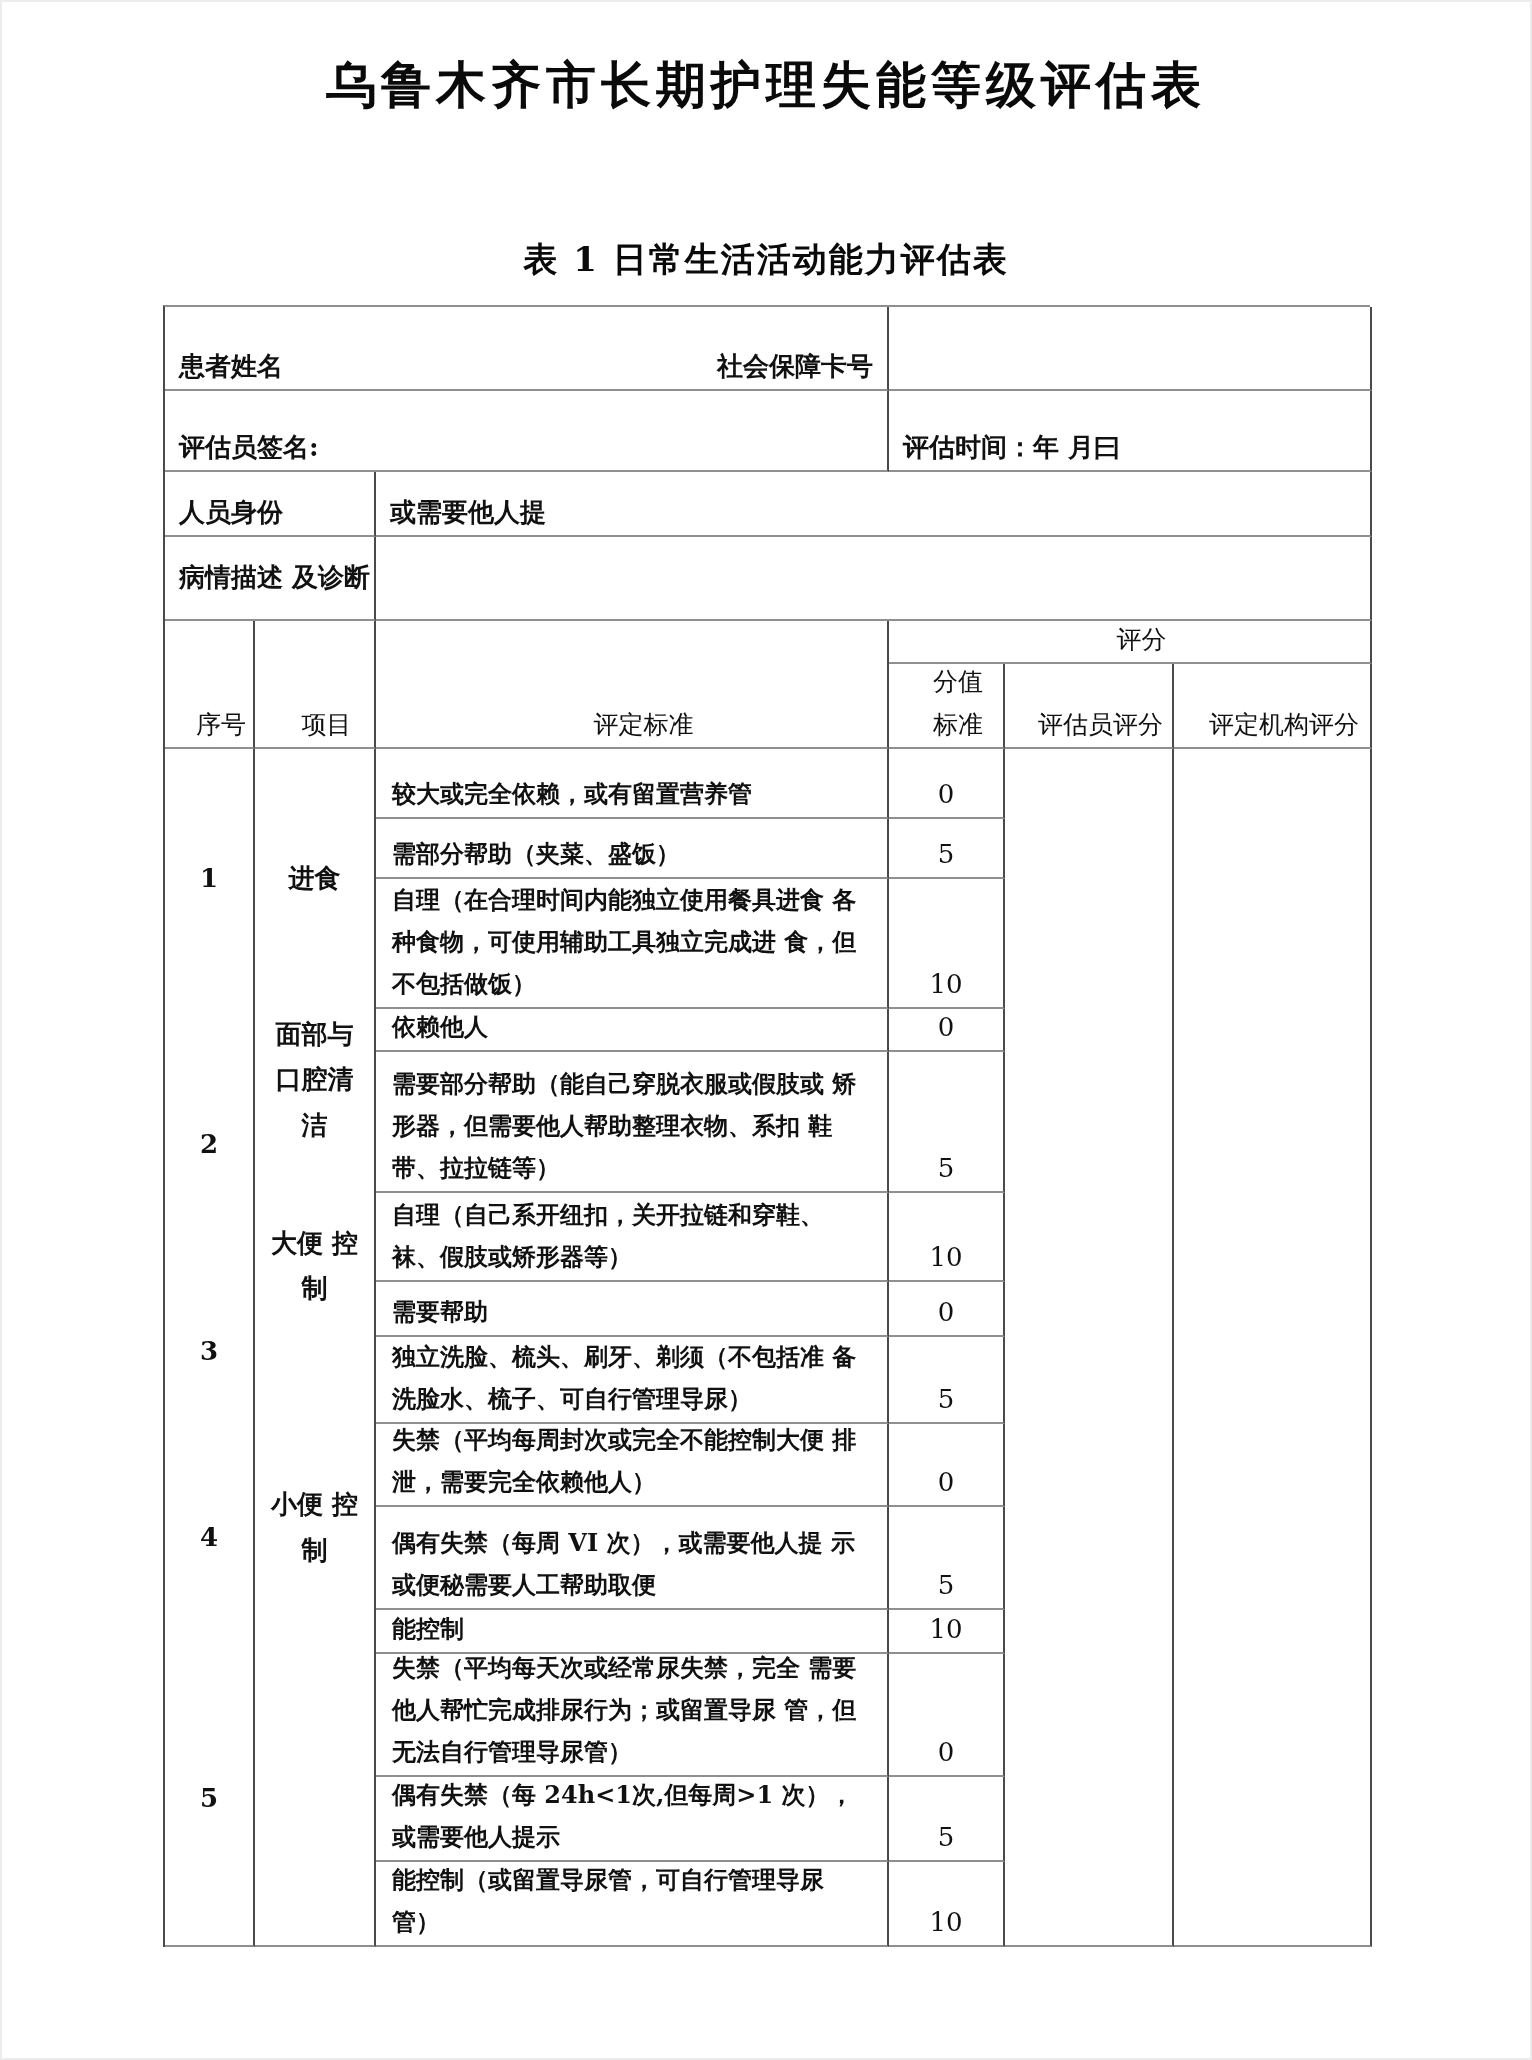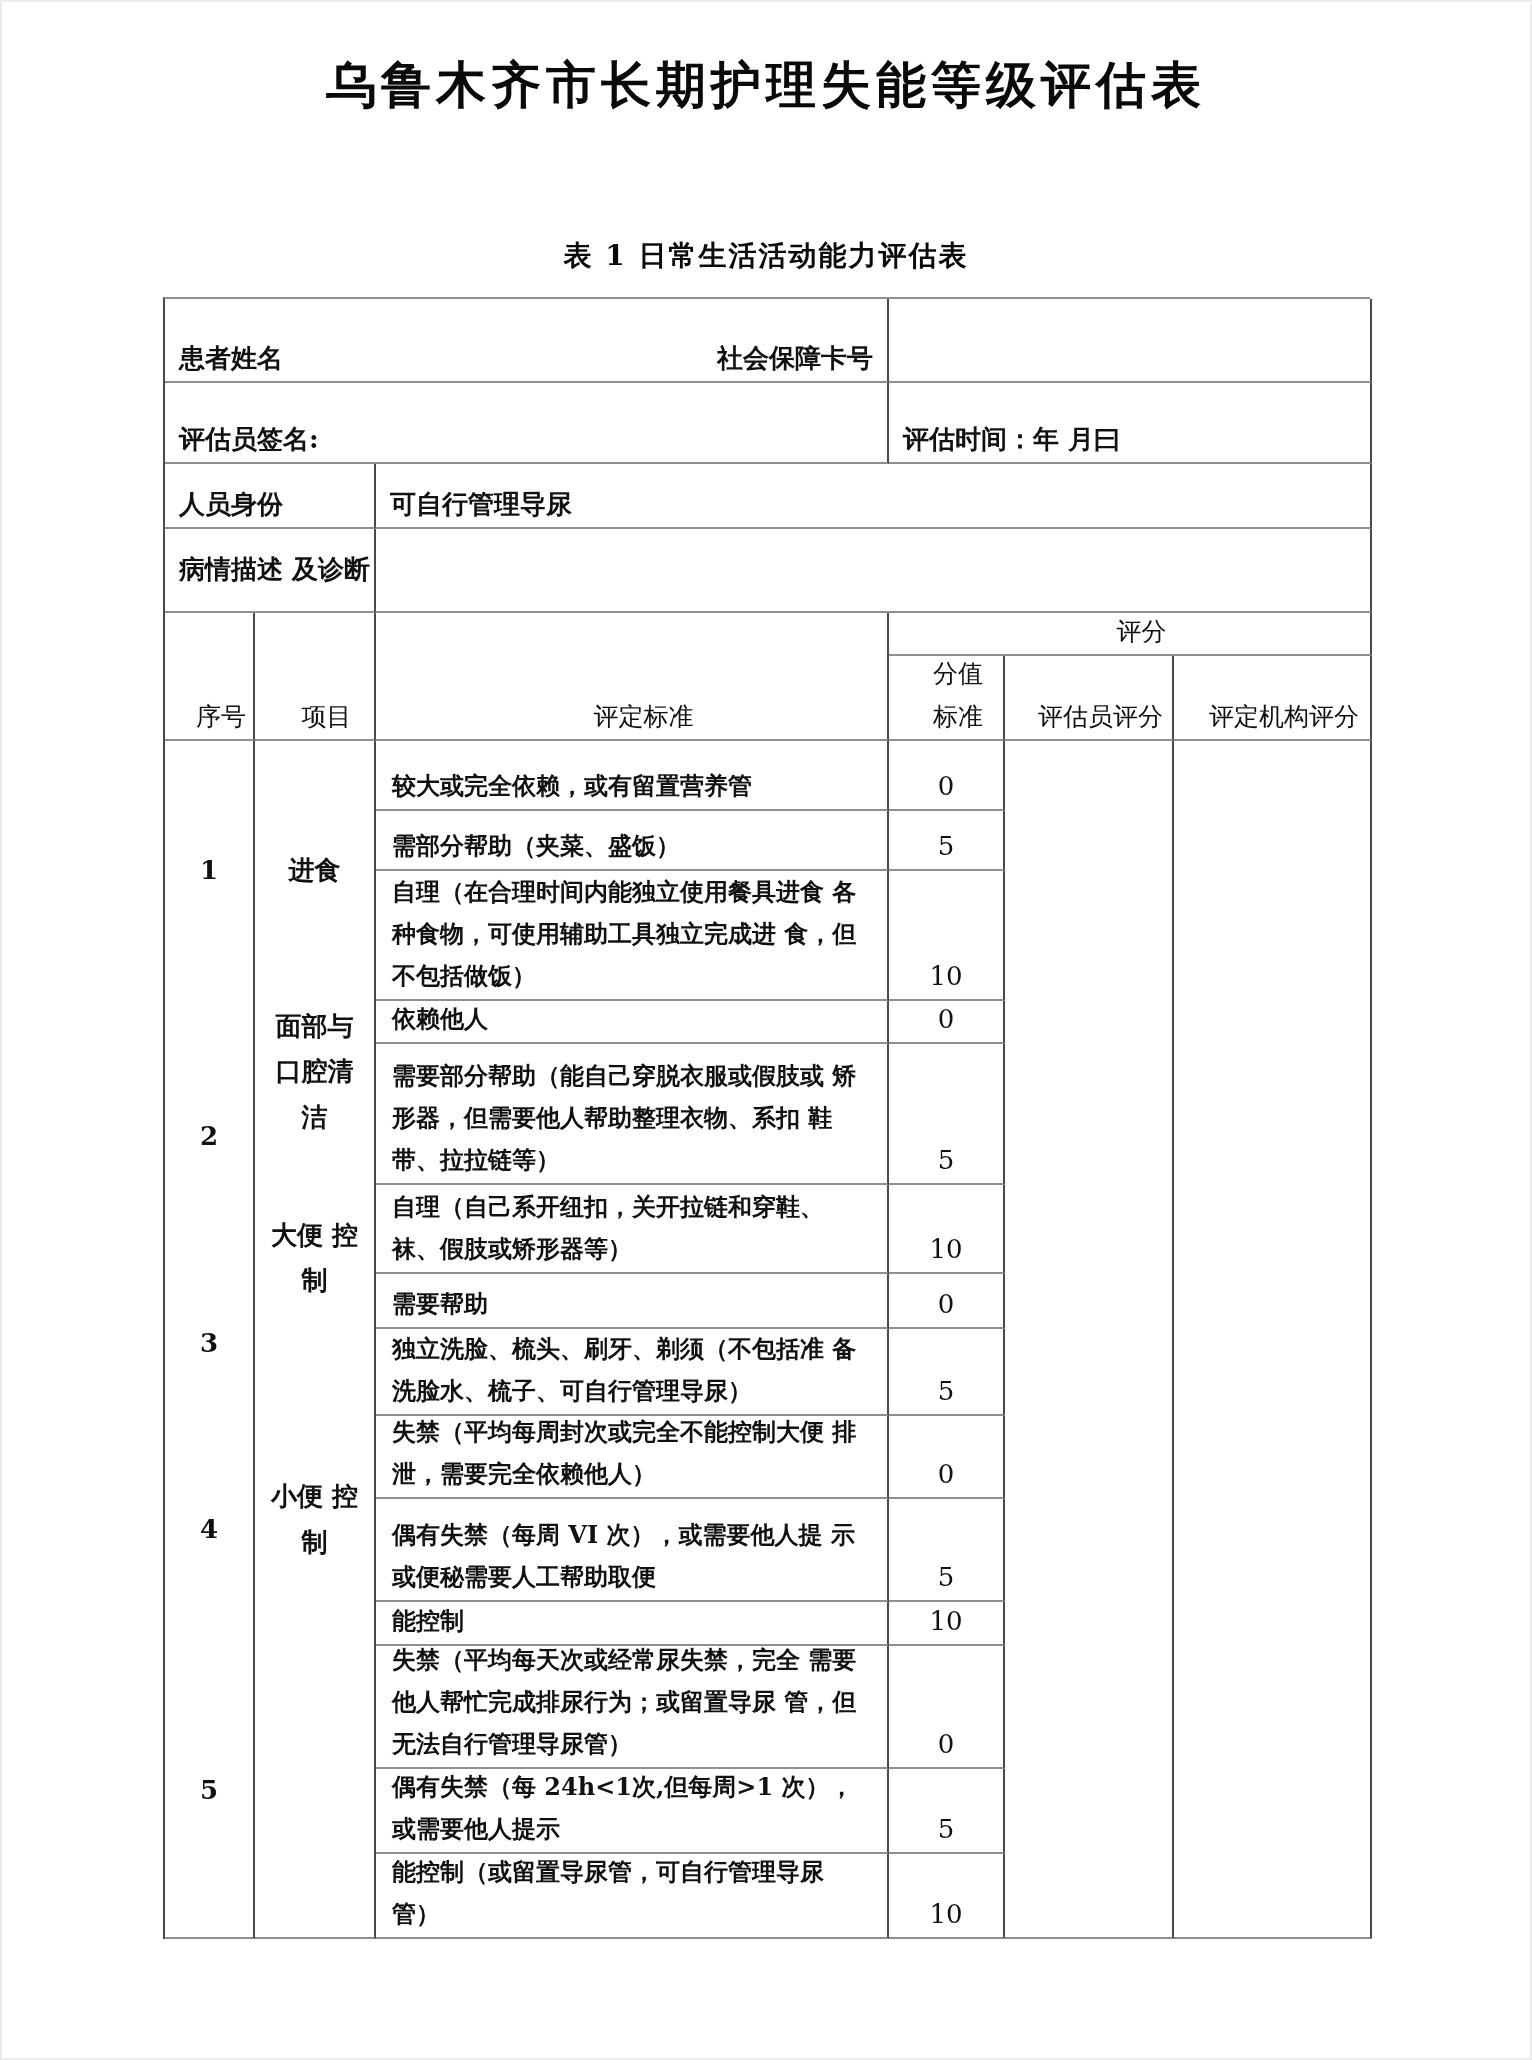--- a/index.html
+++ b/index.html
@@ -16,21 +16,21 @@
     margin-top: 52px;
     text-align: center;
     font-size: 50px;
     font-weight: 700;
     letter-spacing: 5px;
     color: #0a0a0a;
   }
   .table-title {
     margin-top: 118px;
     text-align: center;
-    font-size: 28px;
+    font-size: 34px;
     font-weight: 600;
     letter-spacing: 2px;
     color: #0a0a0a;
   }
   .grid {
     margin: 22px 0 0 163px;
     width: 1207px;
     display: grid;
     grid-template-columns: 90px 121px 513px 116px 169px 198px;
     grid-template-rows: 84px 81px 65px 84px 43px 85px
@@ -87,21 +87,21 @@
     <span>评估员签名:</span>
   </div>
   <div class="cell info-cell" style="grid-area:2/4/3/7">
     <span>评估时间：年 月曰</span>
   </div>
 
   <div class="cell info-cell" style="grid-area:3/1/4/3">
     <span>人员身份</span>
   </div>
   <div class="cell info-cell" style="grid-area:3/3/4/7">
-    <span>可自行管理导尿</span>
+    <span>或需要他人提</span>
   </div>
 
   <div class="cell info-cell" style="grid-area:4/1/5/3;align-items:center">
     <span>病情描述 及诊断</span>
   </div>
   <div class="cell" style="grid-area:4/3/5/7"></div>
 
   <div class="cell hdr" style="grid-area:5/1/7/2">序号</div>
   <div class="cell hdr" style="grid-area:5/3/7/4">评定标准</div>
   <div class="cell hdr" style="grid-area:5/2/7/3">项目</div>

